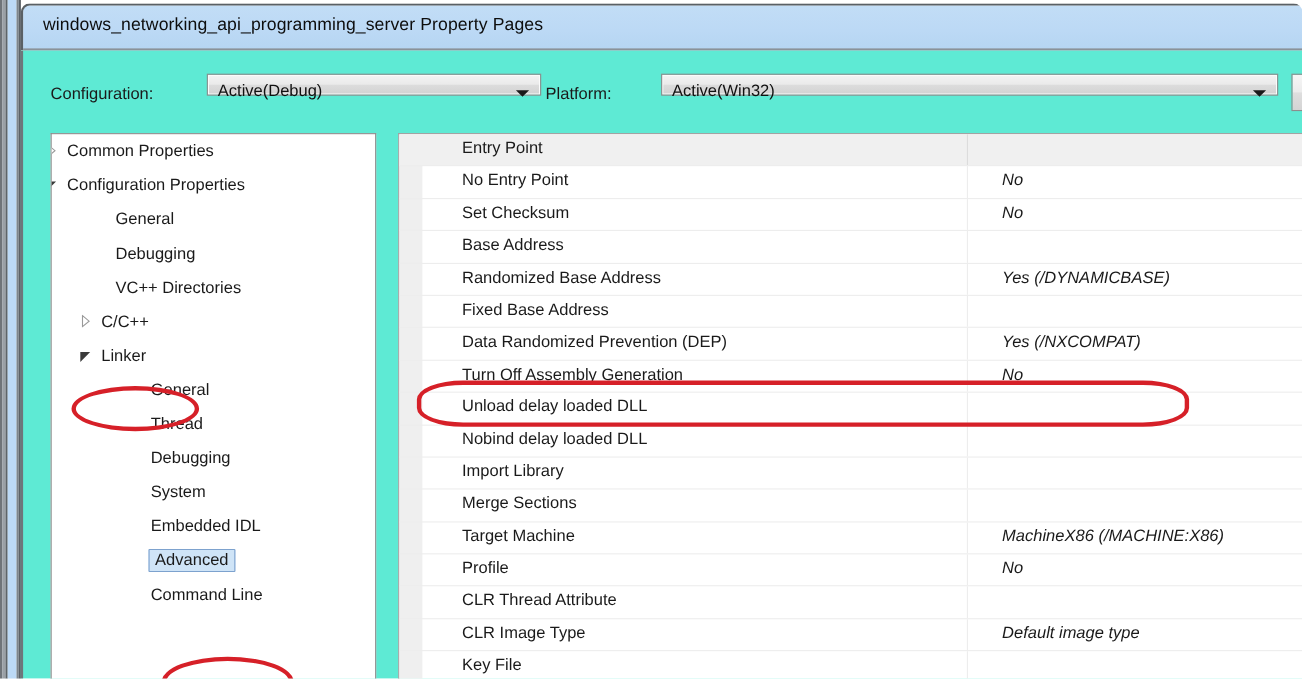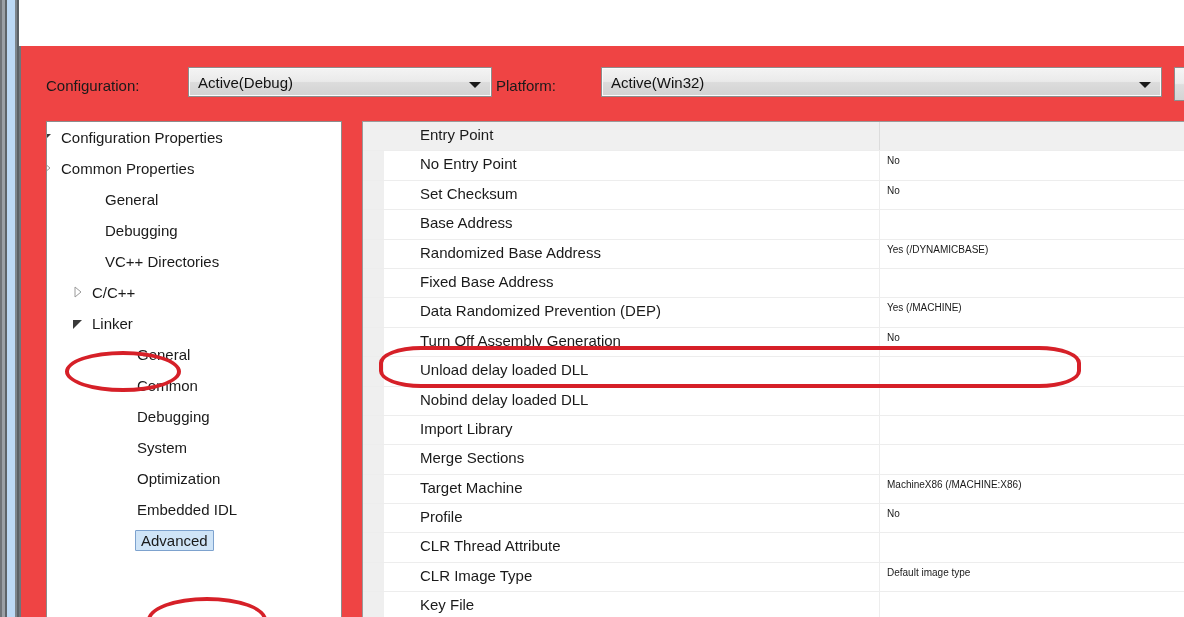--- a/index.html
+++ b/index.html
@@ -75,21 +75,21 @@
     white-space: nowrap;
     letter-spacing: 0.1px;
   }
 
   #client {
     position: absolute;
     left: 12px;
     top: 43px;
     right: 0;
     bottom: 0;
-    background: #ef4444;
+    background: #5eead4;
     border-left: 2px solid #6e757b;
     box-sizing: border-box;
   }
 
   
   #config-row {
     position: absolute;
     left: 0;
     top: 21px;
     right: 0;
@@ -101,21 +101,21 @@
     font-size: 15px;
     color: #1a1a1a;
     white-space: nowrap;
   }
   #label-configuration { left: 25px; }
   #label-platform { left: 475px; }
 
   .combo {
     position: absolute;
     top: 0;
-    height: 30px;
+    height: 20px;
     background: linear-gradient(to bottom, #f4f4f4 0%, #eaeaea 48%, #dcdcdc 52%, #d2d2d2 100%);
     border: 1px solid #8d8d8d;
     box-shadow: inset 0 0 0 1px #fbfbfb;
     box-sizing: border-box;
     cursor: default;
   }
   .combo-text {
     position: absolute;
     left: 9px;
     top: 6px;
@@ -213,25 +213,26 @@
     position: absolute;
     left: 34px;
     top: 4px;
     font-size: 15px;
     color: #1a1a1a;
     white-space: nowrap;
     margin-left: 23px;
   }
   .grid-row .cell-value {
     position: absolute;
-    left: 524px;
+    left: 548px;
     top: 4px;
-    font-size: 10px;
+    font-size: 15px;
     color: #1a1a1a;
     white-space: nowrap;
+    font-style: italic;
   }
   .grid-row .col-sep {
     position: absolute;
     left: 516px;
     top: 0;
     bottom: 0;
     width: 1px;
     background: #ededed;
   }
   .grid-row.shaded .col-sep { background: #dcdcdc; }
@@ -255,20 +256,23 @@
 
   <div class="frame-stripe stripe-a"></div>
   <div class="frame-stripe stripe-b"></div>
   <div class="frame-stripe stripe-c"></div>
   <div class="frame-stripe stripe-d"></div>
   <div class="frame-stripe stripe-e"></div>
   <div class="frame-stripe stripe-f"></div>
 
   <div id="window">
 
+    <div id="titlebar">
+      <div id="title-text">windows_networking_api_programming_server Property Pages</div>
+    </div>
 
     <div id="client">
 
       <div id="config-row">
 
         <div class="fld-label" id="label-configuration">Configuration:</div>
 
         <div class="combo" id="combo-configuration">
           <div class="combo-text">Active(Debug)</div>
           <div class="combo-arrow"></div>
@@ -280,42 +284,42 @@
           <div class="combo-text">Active(Win32)</div>
           <div class="combo-arrow"></div>
         </div>
 
         <div id="btn-config-manager">
           
         </div>
       </div>
 
       <div id="tree-panel">
+          <div class="tree-item" style="padding-left: 14px;"><svg width="12" height="12" class="exp-collapsed-svg" style="left: -6px;">
+              <path d="M3 1 L9 6 L3 11 Z" fill="#ffffff" stroke="#9a9a9a" stroke-width="1"></path>
+            </svg><span class="tw-label">Common Properties</span></div>
           <div class="tree-item" style="padding-left: 14px;"><svg width="12" height="12" class="exp-expanded-svg" style="left: -6px;">
               <path d="M1 3 L10 3 L1 12 Z" fill="#3a3a3a"></path>
             </svg><span class="tw-label">Configuration Properties</span></div>
-          <div class="tree-item" style="padding-left: 14px;"><svg width="12" height="12" class="exp-collapsed-svg" style="left: -6px;">
-              <path d="M3 1 L9 6 L3 11 Z" fill="#ffffff" stroke="#9a9a9a" stroke-width="1"></path>
-            </svg><span class="tw-label">Common Properties</span></div>
           <div class="tree-item" style="padding-left: 58px;"><span class="tw-label">General</span></div>
           <div class="tree-item" style="padding-left: 58px;"><span class="tw-label">Debugging</span></div>
           <div class="tree-item" style="padding-left: 58px;"><span class="tw-label">VC++ Directories</span></div>
           <div class="tree-item" style="padding-left: 45px;"><svg width="12" height="12" class="exp-collapsed-svg" style="left: 25px;">
               <path d="M3 1 L9 6 L3 11 Z" fill="#ffffff" stroke="#9a9a9a" stroke-width="1"></path>
             </svg><span class="tw-label">C/C++</span></div>
           <div class="tree-item" style="padding-left: 45px;"><svg width="12" height="12" class="exp-expanded-svg" style="left: 25px;">
               <path d="M1 3 L10 3 L1 12 Z" fill="#3a3a3a"></path>
             </svg><span class="tw-label">Linker</span></div>
           <div class="tree-item" style="padding-left: 90px;"><span class="tw-label">General</span></div>
-          <div class="tree-item" style="padding-left: 90px;"><span class="tw-label">Common</span></div>
+          <div class="tree-item" style="padding-left: 90px;"><span class="tw-label">Thread</span></div>
           <div class="tree-item" style="padding-left: 90px;"><span class="tw-label">Debugging</span></div>
           <div class="tree-item" style="padding-left: 90px;"><span class="tw-label">System</span></div>
-          <div class="tree-item" style="padding-left: 90px;"><span class="tw-label">Optimization</span></div>
           <div class="tree-item" style="padding-left: 90px;"><span class="tw-label">Embedded IDL</span></div>
           <div class="tree-item selected" style="padding-left: 88px;"><span class="tw-label">Advanced</span></div>
+          <div class="tree-item" style="padding-left: 90px;"><span class="tw-label">Command Line</span></div>
         </div>
 
       <div id="grid-panel">
         <div id="grid-gutter"></div>
       <div class="grid-row shaded">
             <div class="col-sep"></div>
             <div class="cell-name">Entry Point</div>
             <div class="cell-value"></div>
           </div>
           <div class="grid-row">
@@ -339,21 +343,21 @@
             <div class="cell-value">Yes (/DYNAMICBASE)</div>
           </div>
           <div class="grid-row">
             <div class="col-sep"></div>
             <div class="cell-name">Fixed Base Address</div>
             <div class="cell-value"></div>
           </div>
           <div class="grid-row">
             <div class="col-sep"></div>
             <div class="cell-name">Data Randomized Prevention (DEP)</div>
-            <div class="cell-value">Yes (/MACHINE)</div>
+            <div class="cell-value">Yes (/NXCOMPAT)</div>
           </div>
           <div class="grid-row">
             <div class="col-sep"></div>
             <div class="cell-name">Turn Off Assembly Generation</div>
             <div class="cell-value">No</div>
           </div>
           <div class="grid-row">
             <div class="col-sep"></div>
             <div class="cell-name">Unload delay loaded DLL</div>
             <div class="cell-value"></div>

